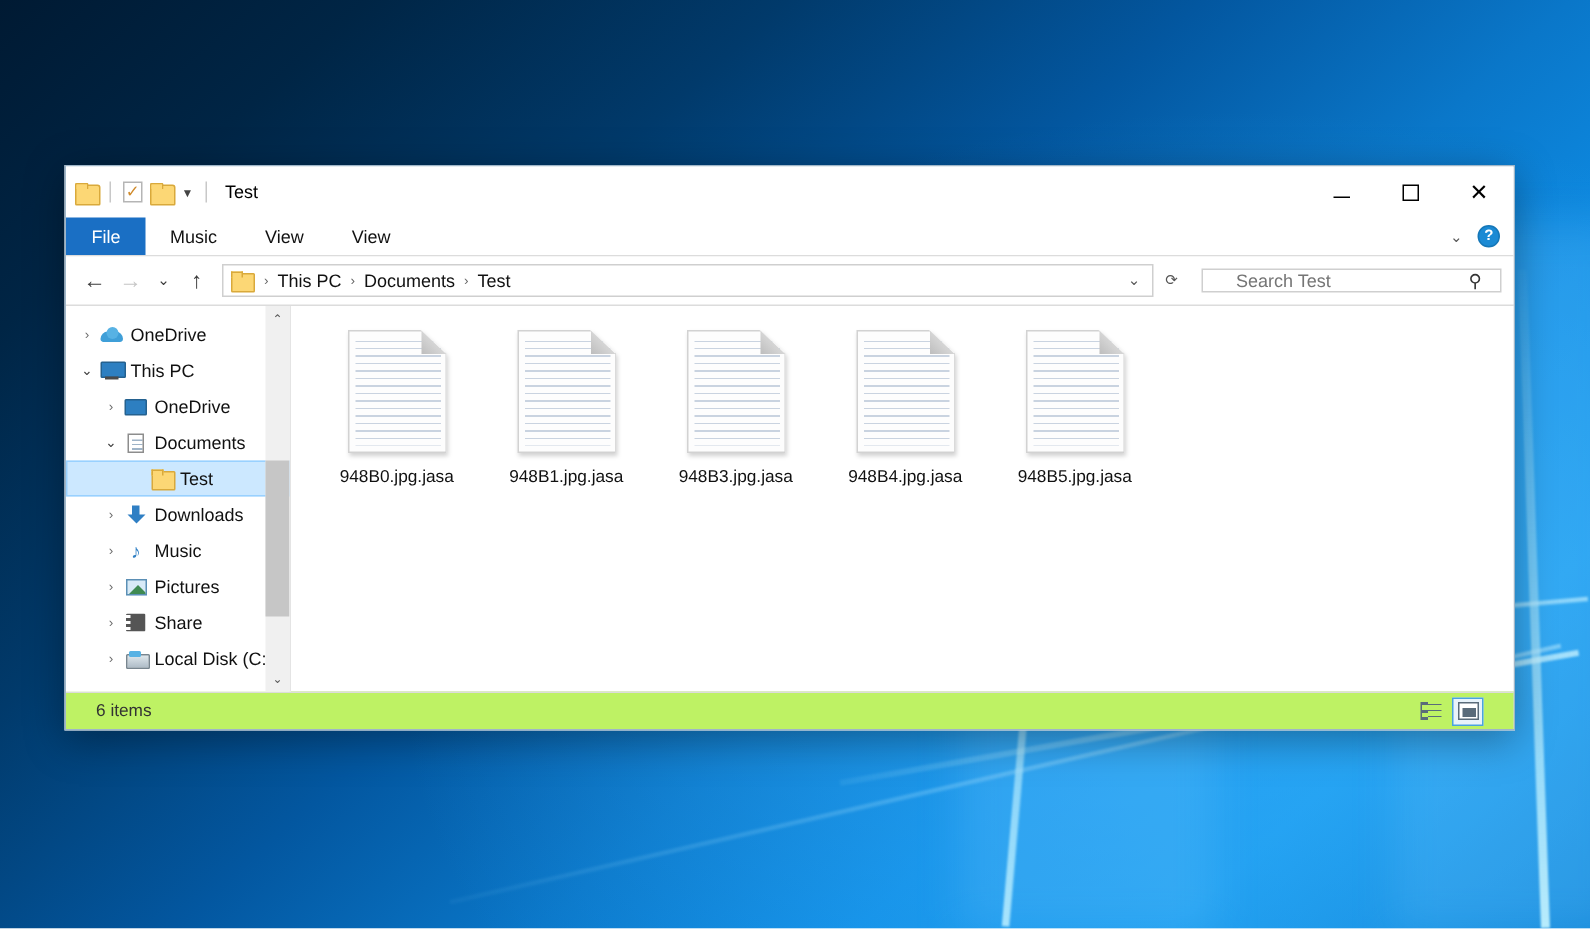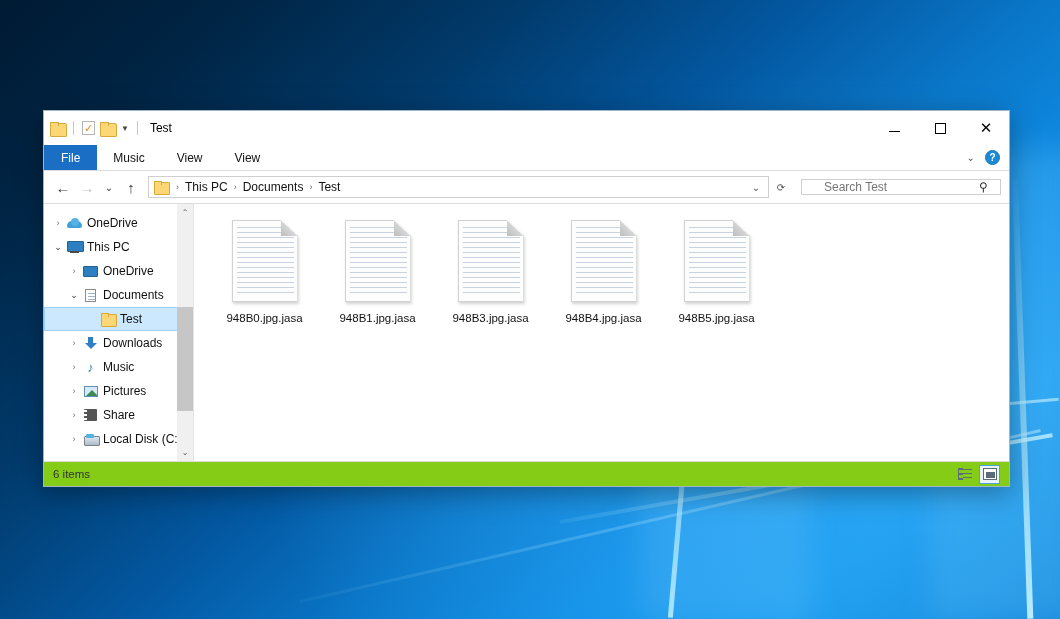--- a/index.html
+++ b/index.html
@@ -239,22 +239,22 @@
   }
   .fold {
     position: absolute; right: 0; top: 0; width: 17px; height: 16px;
     background: linear-gradient(225deg, #e9e9e9 0%, #d2d2d2 60%, #bdbdbd 100%);
     clip-path: polygon(0 0, 100% 100%, 0 100%);
   }
   .file-label { font-size: 11.5px; color: #111; text-align: center; white-space: nowrap; }
 
   
   .statusbar {
-    height: 25px; flex: 0 0 25px; border-top: 1px solid #dcdcdc; background: #84cc16;
-    display: flex; align-items: center; padding: 0 9px;
+    height: 25px; flex: 0 0 25px; border-top: 1px solid #dcdcdc; background: #bef264;
+    display: flex; align-items: center; padding: 0 20px;
   }
   .status-text { font-size: 11.5px; color: #333; }
   .view-btns { margin-left: auto; display: flex; align-items: center; gap: 4px; }
   .view-btn {
     width: 21px; height: 19px; display: flex; align-items: center; justify-content: center;
   }
   .view-btn.active { border: 1px solid #4aa3df; background: #e8f3fb; }
   .vb-details { width: 14px; height: 12px; position: relative; }
   .vb-details::before {
     content: ""; position: absolute; left: 0; top: 0; width: 4px; height: 12px;

